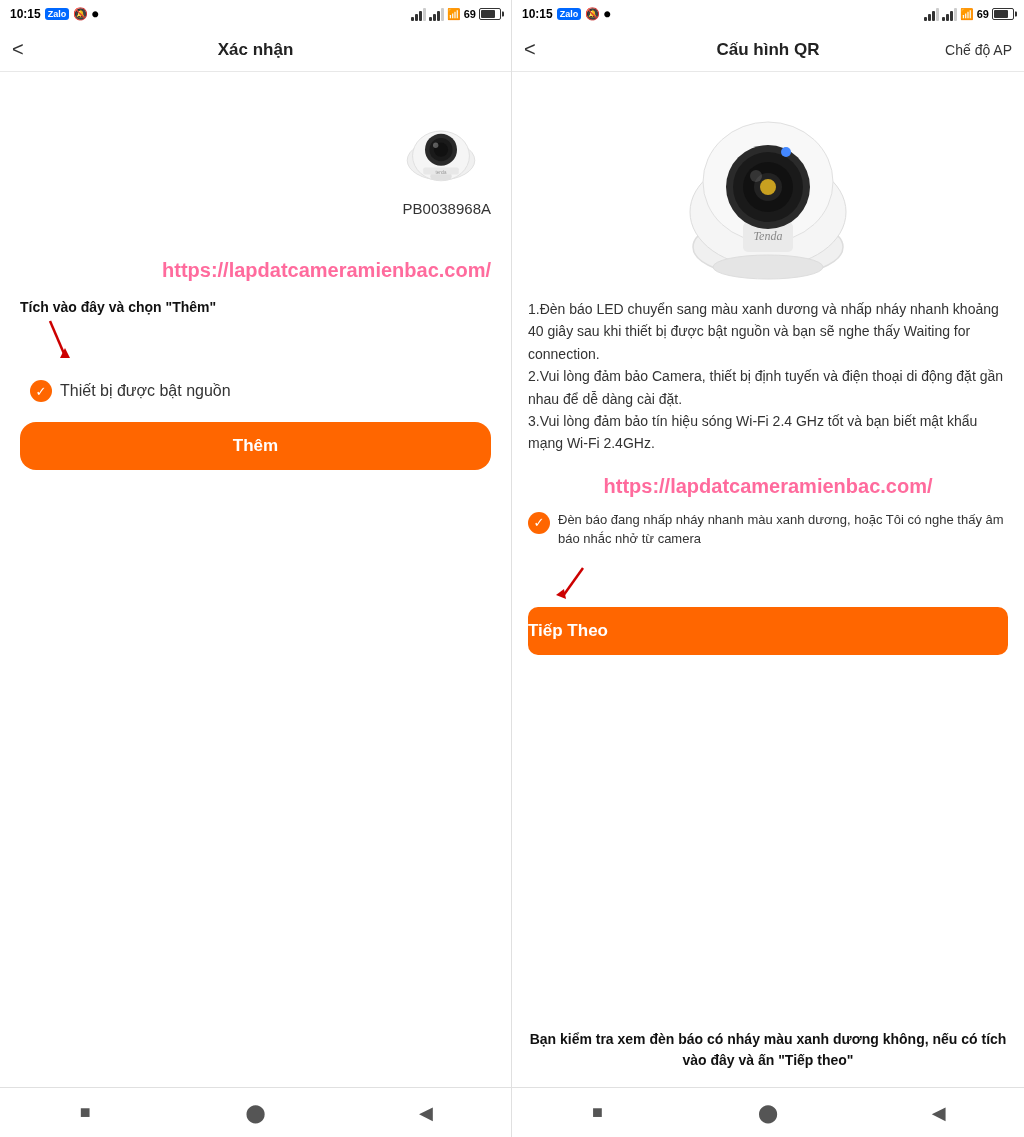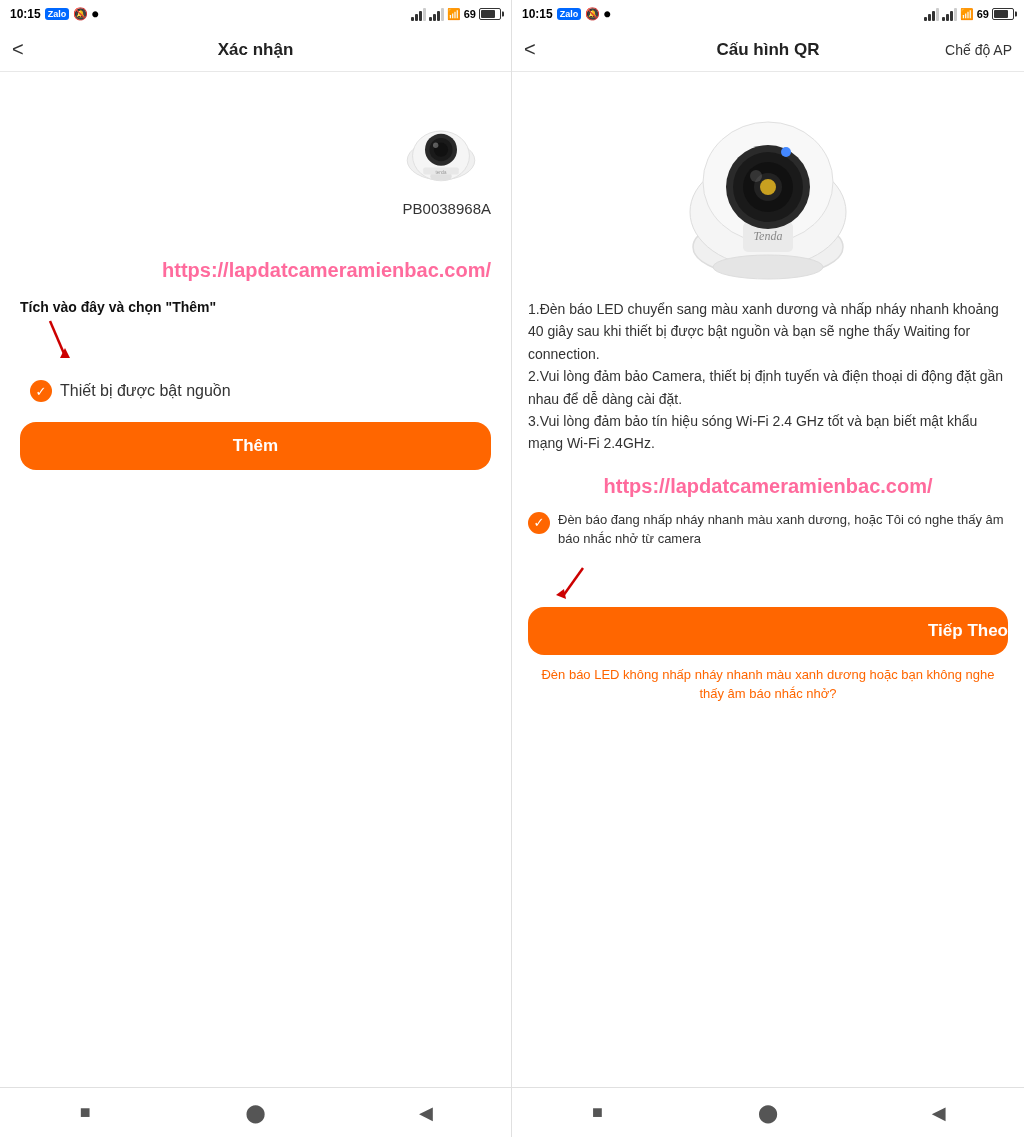--- a/index.html
+++ b/index.html
@@ -225,24 +225,24 @@
       line-height: 1.5;
     }
 
     .tiep-theo-btn {
       width: 100%;
       background: #ff6600;
       color: #fff;
       font-size: 17px;
       font-weight: 600;
       border: none;
-      border-radius: 16px;
+      border-radius: 10px;
       padding: 14px 0;
       cursor: pointer;
-      text-align: right;
+      text-align: left;
       margin-bottom: 10px;
     }
 
     .warning-text {
       font-size: 13px;
       color: #ff6600;
       text-align: center;
       line-height: 1.5;
       margin-bottom: 10px;
     }
@@ -463,22 +463,22 @@
       <div style="position:relative;">
         <div style="display:flex; margin-bottom: 4px;">
           <svg width="80" height="40" viewBox="0 0 80 40">
             <line x1="55" y1="5" x2="35" y2="33" stroke="#cc0000" stroke-width="2.5"></line>
             <polygon points="28,32 38,36 36,26" fill="#cc0000"></polygon>
           </svg>
         </div>
         <button class="tiep-theo-btn">Tiếp Theo</button>
       </div>
 
-      <div class="warning-text">Đèn báo LED không nhấp nháy nhanh màu xanh dương hoặc bạn không nghe thấy âm báo nhắc nhở?</div>
-
+
+      <div class="bottom-annotation">Bạn kiểm tra xem đèn báo có nháy màu xanh dương không,  nếu có tích vào đây và ấn "Tiếp theo"</div>
     </div>
   </div>
 
   <div class="nav-bar">
     <div class="nav-icon">■</div>
     <div class="nav-icon">⬤</div>
     <div class="nav-icon">◀</div>
   </div>
 </div>
 

